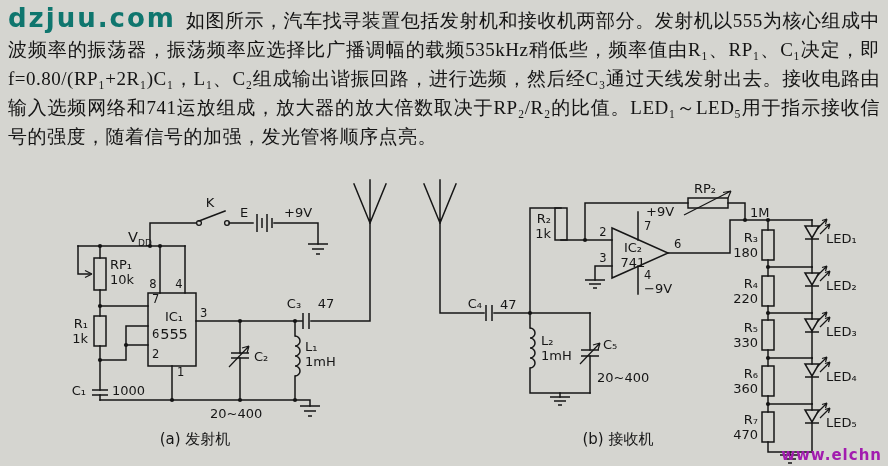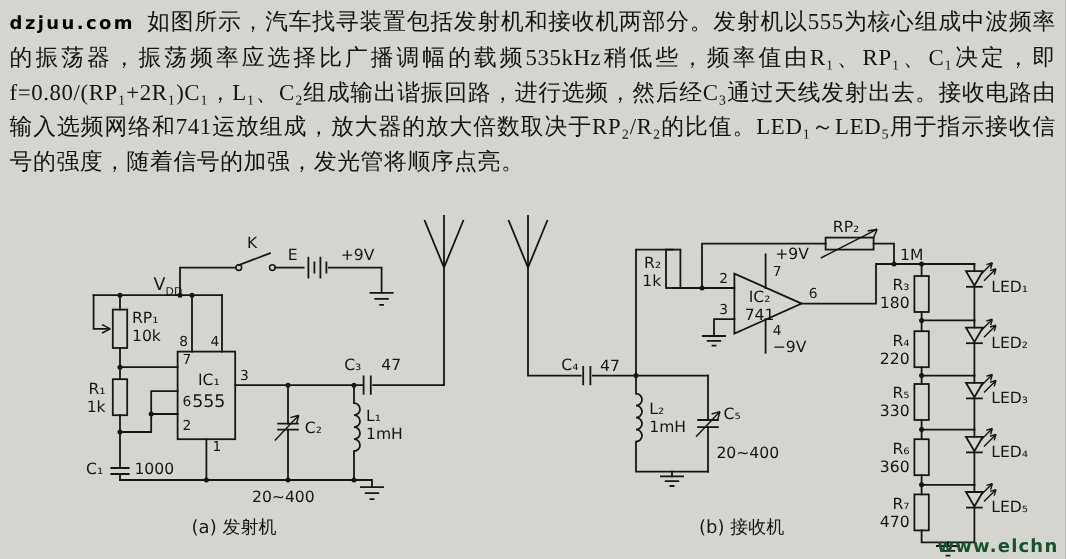--- a/index.html
+++ b/index.html
@@ -1,23 +1,23 @@
 <!DOCTYPE html>
 <html><head>
 <meta charset="utf-8">
 <style>
   *{margin:0;padding:0;box-sizing:border-box}
   html,body{background:#9a9a96}
   .page{position:relative;width:888px;height:466px;margin:0 auto;background:#d5d5d0;
         font-family:"Liberation Serif",serif;overflow:hidden;color:#141414}
   .intro{position:absolute;top:4px;left:8px;width:872px;font-size:19px;line-height:29px;
          text-align:justify;letter-spacing:.5px}
-  .wm{color:#000000;font-family:"DejaVu Sans",sans-serif;font-weight:bold;font-size:15px;
+  .wm{color:#0f766e;font-family:"DejaVu Sans",sans-serif;font-weight:bold;font-size:26px;
       letter-spacing:2px;margin-right:10px}
-  .wm-br{position:absolute;right:6px;bottom:2px;color:#14532d;font-weight:bold;font-size:15px;
+  .wm-br{position:absolute;right:6px;bottom:2px;color:#a21caf;font-weight:bold;font-size:15px;
          font-family:"DejaVu Sans",sans-serif;letter-spacing:1px}
   svg.circuit{position:absolute;left:0;top:168px}
   svg text{font-family:"DejaVu Sans",sans-serif;fill:#161616}
   .wire{stroke:#161616;stroke-width:1.5;fill:none;stroke-linecap:square}
   .comp{stroke:#161616;stroke-width:1.5;fill:none}
   .thin{stroke:#161616;stroke-width:1.2;fill:none}
   .dot{fill:#161616}
   .contact{fill:#d5d5d0;stroke:#161616;stroke-width:1.3}
   .lbl{font-size:13px}
   .pin{font-size:11.5px}

